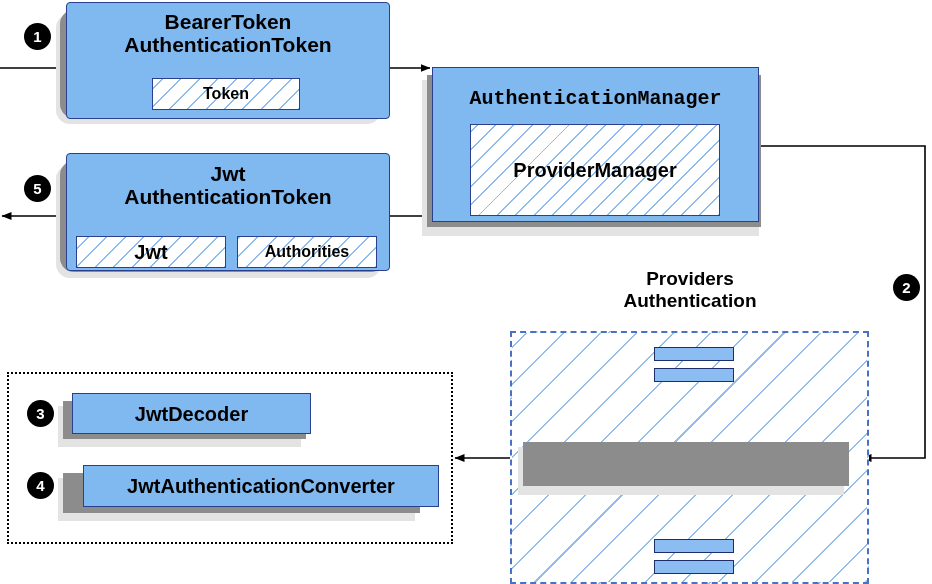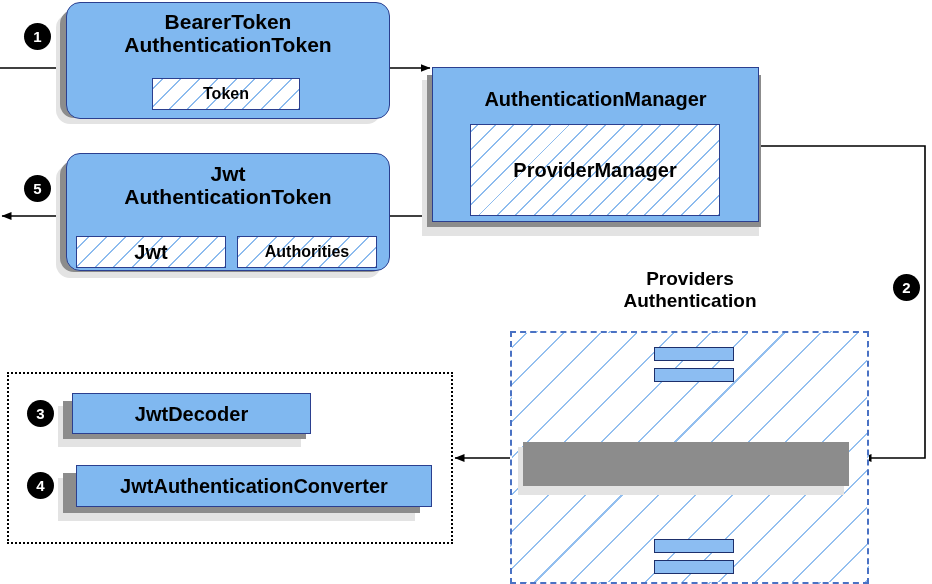--- a/index.html
+++ b/index.html
@@ -11,21 +11,21 @@
   .sh-dark{position:absolute;background:#8c8c8c;}
   .sh-light{position:absolute;background:#e3e3e3;}
 
   
   .blue{
     position:absolute;box-sizing:border-box;
     background:#80b8f0;border:1.5px solid #2b3f8f;
     display:flex;align-items:center;justify-content:center;
     text-align:center;color:#000;font-weight:bold;line-height:1.1;
   }
-  .round{border-radius:14px;}
+  .round{border-radius:4px;}
 
   
   .hatch{
     position:absolute;box-sizing:border-box;
     border:1.5px solid #2b3f8f;
     background-color:#ffffff;
     background-image:repeating-linear-gradient(
         -45deg,
         rgba(120,175,235,.85) 0px, rgba(120,175,235,.85) 1.4px,
         rgba(0,0,0,0) 1.4px, rgba(0,0,0,0) 13px);
@@ -119,21 +119,21 @@
   <div class="bar" style="left:654px;top:539px;width:80px;height:14px;"></div>
   <div class="bar" style="left:654px;top:560px;width:80px;height:14px;"></div>
 
   <div class="sh-light" style="left:518px;top:447px;width:326px;height:48px;"></div>
   <div class="sh-dark" style="left:523px;top:442px;width:326px;height:44px;"></div>
 
   <div class="sh-light" style="left:422px;top:80px;width:337px;height:156px;"></div>
   <div class="sh-dark" style="left:427px;top:75px;width:334px;height:152px;"></div>
   <div class="blue" style="left:432px;top:67px;width:327px;height:155px;
               flex-direction:column;justify-content:flex-start;padding-top:20px;">
-    <span style="font-size:20px;">AuthenticationManager</span>
+    <span style="font-size:20px;font-family:Liberation Mono, monospace;">AuthenticationManager</span>
   </div>
   <div class="hatch" style="left:470px;top:124px;width:250px;height:92px;font-size:20px;">
     <span>ProviderManager</span>
   </div>
 
   <div class="sh-light round" style="position:absolute;left:56px;top:14px;width:325px;height:110px;border-radius:14px;"></div>
   <div class="sh-dark round" style="position:absolute;left:60px;top:10px;width:325px;height:108px;border-radius:14px;"></div>
   <div class="blue round" style="left:66px;top:2px;width:324px;height:117px;
               flex-direction:column;justify-content:flex-start;padding-top:7px;">
     <span style="font-size:21px;">BearerToken</span>
@@ -160,21 +160,21 @@
   <div class="dottedbox" style="left:7px;top:372px;width:446px;height:172px;"></div>
 
   <div class="sh-light" style="left:58px;top:406px;width:243px;height:41px;"></div>
   <div class="sh-dark" style="left:63px;top:401px;width:243px;height:38px;"></div>
   <div class="blue" style="left:72px;top:393px;width:239px;height:41px;font-size:20px;">
     <span>JwtDecoder</span>
   </div>
 
   <div class="sh-light" style="left:58px;top:478px;width:357px;height:43px;"></div>
   <div class="sh-dark" style="left:63px;top:473px;width:357px;height:40px;"></div>
-  <div class="blue" style="left:76px;top:465px;width:356px;height:42px;font-size:20px;">
+  <div class="blue" style="left:83px;top:465px;width:356px;height:42px;font-size:20px;">
     <span>JwtAuthenticationConverter</span>
   </div>
 
   <div class="bullet" style="left:25px;top:24px;">
     <span>1</span>
   </div>
   <div class="bullet" style="left:25px;top:176px;">
     <span>5</span>
   </div>
   <div class="bullet" style="left:894px;top:275px;">

